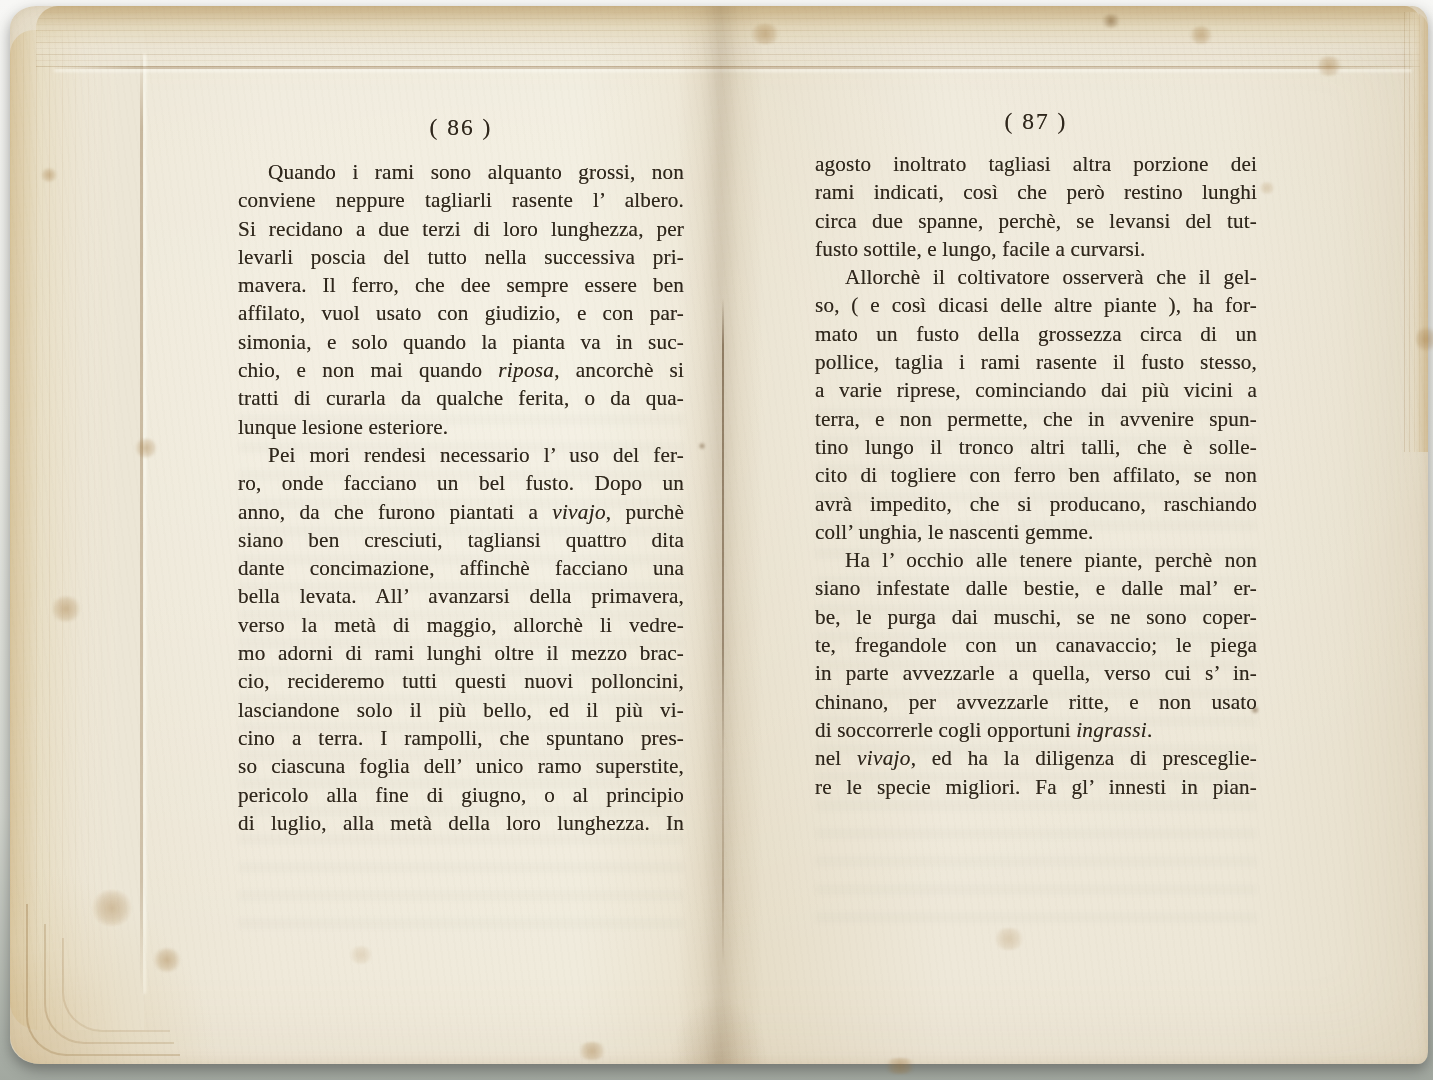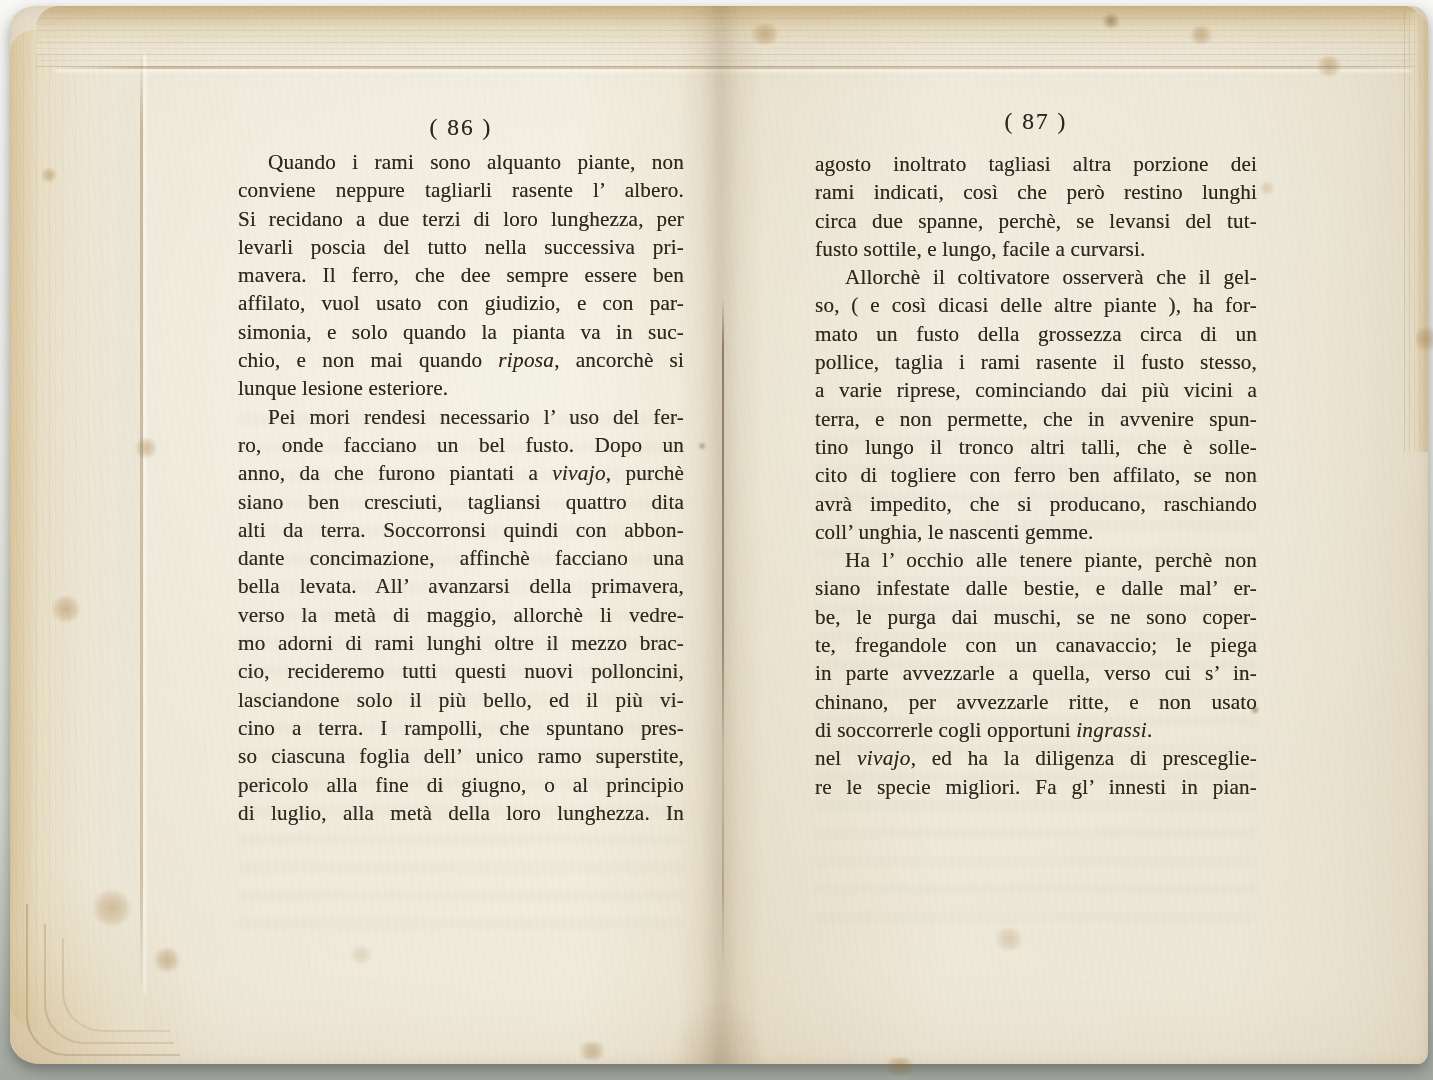--- a/index.html
+++ b/index.html
@@ -80,21 +80,21 @@
   }
   .gutter-foot {
     position:absolute; left:calc(50% - 60px); bottom:0; width:120px; height:120px;
     background:radial-gradient(60% 80% at 50% 100%, rgba(140,115,80,0.22), transparent 70%);
   }
   
   .page { position:absolute; color:#2f271c; text-shadow:0 0 .55px rgba(47,39,28,0.55); }
   .page-left  { left:228px; top:108px; width:446px; }
   .page-right { left:805px; top:102px; width:442px; }
   .pageno { text-align:center; font-size:23.5px; letter-spacing:2px; height:34px; }
-  .page-left  .pageno { margin-bottom:0; }
+  .page-left  .pageno { margin-bottom:10px; }
   .page-right .pageno { margin-bottom:8px; }
   .line {
     font-size:21.2px; line-height:28.3px; height:28.3px;
     text-align:justify; text-align-last:justify;
     letter-spacing:.15px;
   }
   .line.in  { text-indent:30px; }
   .line.end { text-align-last:left; }
   .line em  { font-style:italic; letter-spacing:.3px; }
   .ghost {
@@ -145,34 +145,34 @@
     <div class="spot" style="left:982px; top:922px; width:34px; height:22px; opacity:.6;"></div>
     <div class="spot" style="left:566px; top:1036px;width:32px; height:18px;"></div>
     <div class="spot" style="left:872px; top:1052px;width:36px; height:16px;"></div>
     <div class="spot" style="left:338px; top:940px; width:26px; height:18px; opacity:.45;"></div>
     <div class="spot" style="left:688px; top:436px; width:8px;  height:8px; background:radial-gradient(circle, rgba(90,60,25,0.5), transparent 70%);"></div>
 
     <div class="page page-left">
       <div class="ghost"></div>
       <div class="pageno">( 86 )</div>
       <div class="text-block">
-          <div class="line in">Quando i rami sono alquanto piante, non</div>
+          <div class="line in">Quando i rami sono alquanto grossi, non</div>
           <div class="line">conviene neppure tagliarli rasente l’ albero.</div>
           <div class="line">Si recidano a due terzi di loro lunghezza, per</div>
           <div class="line">levarli poscia del tutto nella successiva pri-</div>
           <div class="line">mavera. Il ferro, che dee sempre essere ben</div>
           <div class="line">affilato, vuol usato con giudizio, e con par-</div>
           <div class="line">simonia, e solo quando la pianta va in suc-</div>
           <div class="line">chio, e non mai quando <em>riposa</em>, ancorchè si</div>
+          <div class="line">tratti di curarla da qualche ferita, o da qua-</div>
           <div class="line end">lunque lesione esteriore.</div>
           <div class="line in">Pei mori rendesi necessario l’ uso del fer-</div>
           <div class="line">ro, onde facciano un bel fusto. Dopo un</div>
           <div class="line">anno, da che furono piantati a <em>vivajo</em>, purchè</div>
           <div class="line">siano ben cresciuti, tagliansi quattro dita</div>
-          <div class="line">alti da terra. Soccorronsi quindi con abbon-</div>
           <div class="line">dante concimazione, affinchè facciano una</div>
           <div class="line">bella levata. All’ avanzarsi della primavera,</div>
           <div class="line">verso la metà di maggio, allorchè li vedre-</div>
           <div class="line">mo adorni di rami lunghi oltre il mezzo brac-</div>
           <div class="line">cio, recideremo tutti questi nuovi polloncini,</div>
           <div class="line">lasciandone solo il più bello, ed il più vi-</div>
           <div class="line">cino a terra. I rampolli, che spuntano pres-</div>
           <div class="line">so ciascuna foglia dell’ unico ramo superstite,</div>
           <div class="line">pericolo alla fine di giugno, o al principio</div>
           <div class="line">di luglio, alla metà della loro lunghezza. In</div>

